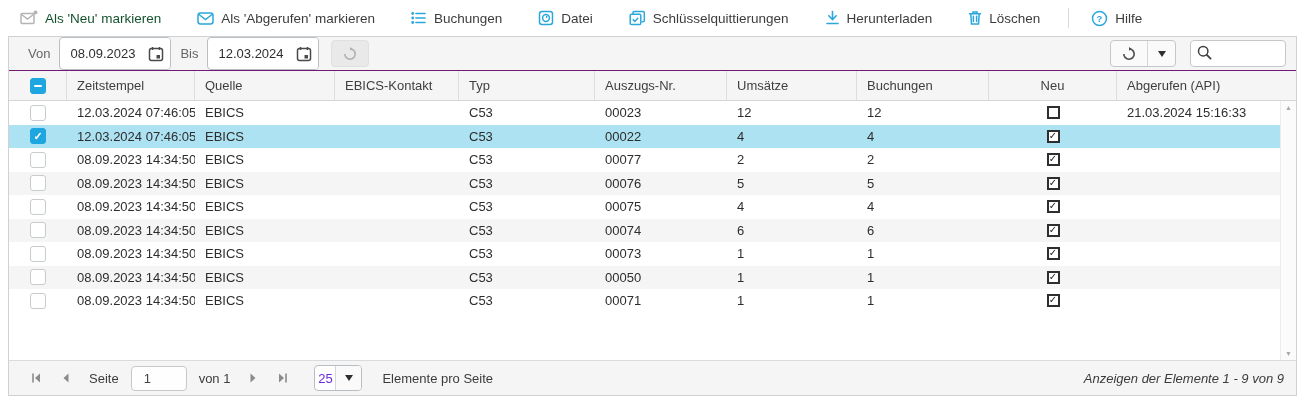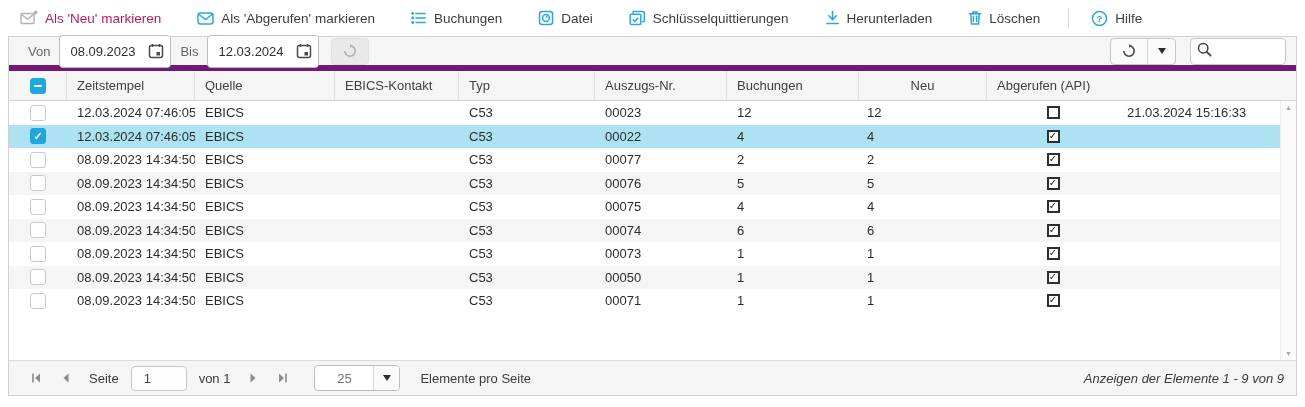--- a/index.html
+++ b/index.html
@@ -3,29 +3,29 @@
 <meta charset="utf-8">
 <style>
   * { margin:0; padding:0; box-sizing:border-box; }
   html,body { width:1305px; height:407px; background:#fff;
     font-family:"Liberation Sans", sans-serif; font-size:13px; color:#333; overflow:hidden; }
 
   
   .toolbar { height:36px; display:flex; align-items:center; padding:0 0 0 20px; background:#fff; }
   .tb-item { display:flex; align-items:center; gap:7px; margin-right:36px; cursor:pointer;
     color:#3c3c3c; font-size:13.5px; white-space:nowrap; }
-  .tb-item.disabled { color:#be185d; cursor:default; }
+  .tb-item.disabled { color:#14532d; cursor:default; }
   .tb-item svg { display:block; }
   .tb-sep { width:1px; height:20px; background:#d9d9d9; margin:0 22px 0 -8px; }
 
   
   .panel { margin:0 8px; border:1px solid #cfd2d4; height:360px; display:flex; flex-direction:column; background:#fff; }
 
   
-  .filterbar { height:34px; background:#f5f5f5; border-bottom:6px solid #701a75;
+  .filterbar { height:34px; background:#f5f5f5; border-bottom:1px solid #701a75;
     display:flex; align-items:center; padding:0 10px; flex:0 0 auto; }
   .flabel { color:#666; margin:0 9px; }
   .datebox { display:flex; align-items:center; background:#fff; border:1px solid #b9bec2;
     border-radius:4px; height:33px; overflow:hidden; }
   .datebox input { border:0; outline:none; width:82px; padding:0 4px 0 10px; font:inherit; color:#2f2f2f; }
   .calbtn { width:28px; height:100%; display:flex; align-items:center; justify-content:center;
     cursor:pointer; background:#fff; }
   .iconbtn { height:27px; border-radius:4px; display:flex; align-items:center; justify-content:center; cursor:pointer; }
   .refresh-disabled { width:38px; background:#e9e9e9; border:1px solid #e0e0e0; margin-left:12px; color:#b0b0b0; }
   .spacer { flex:1; }
@@ -79,21 +79,21 @@
 
   
   .pager { height:35px; background:#f5f5f5; border-top:1px solid #d9dbdd; display:flex;
     align-items:center; padding:13px 12px; flex:0 0 auto; }
   .pg-btn { width:30px; height:24px; display:flex; align-items:center; justify-content:center; cursor:pointer; }
   .pg-label { color:#3c3c3c; margin:0 8px; }
   .pg-input { width:56px; height:25px; border:1px solid #c6c9cc; border-radius:4px; background:#fefefe;
     font:inherit; padding-left:12px; outline:none; color:#444; margin:0 4px; }
   .sizer { display:flex; height:26px; border:1px solid #b9bec2; border-radius:4px; overflow:hidden;
     background:#fff; margin:0 12px 0 16px; }
-  .sizer .val { width:58px; display:flex; align-items:center; justify-content:center; color:#737373; }
+  .sizer .val { width:20px; display:flex; align-items:center; justify-content:center; color:#6d28d9; }
   .sizer .drop { width:26px; border-left:1px solid #d4d7d9; display:flex; align-items:center;
     justify-content:center; cursor:pointer; background:#fafafa; }
   .caret { width:0; height:0; border-left:4.5px solid transparent; border-right:4.5px solid transparent;
     border-top:6px solid #2e2e2e; }
   .summary { margin-left:auto; color:#3c3c3c;font-style:italic; }
 </style>
 </head>
 <body>
 
 <div class="toolbar">
@@ -258,20 +258,21 @@
 
   <div class="thead">
     <div class="th col-sel">
         <span class="cb indeterminate"></span>
       </div>
     <div class="th col-zeit">Zeitstempel</div>
     <div class="th col-quelle">Quelle</div>
     <div class="th col-ebics">EBICS-Kontakt</div>
     <div class="th col-typ">Typ</div>
     <div class="th col-nr">Auszugs-Nr.</div>
+    <div class="th col-ums">Umsätze</div>
     <div class="th col-buch">Buchungen</div>
     <div class="th col-neu">Neu</div>
     <div class="th col-abg">Abgerufen (API)</div>
   </div>
 
   <div class="tbody-wrap">
     <div class="tbody">
         <div class="tr">
     <div class="td col-sel">
             <span class="cb"></span>

